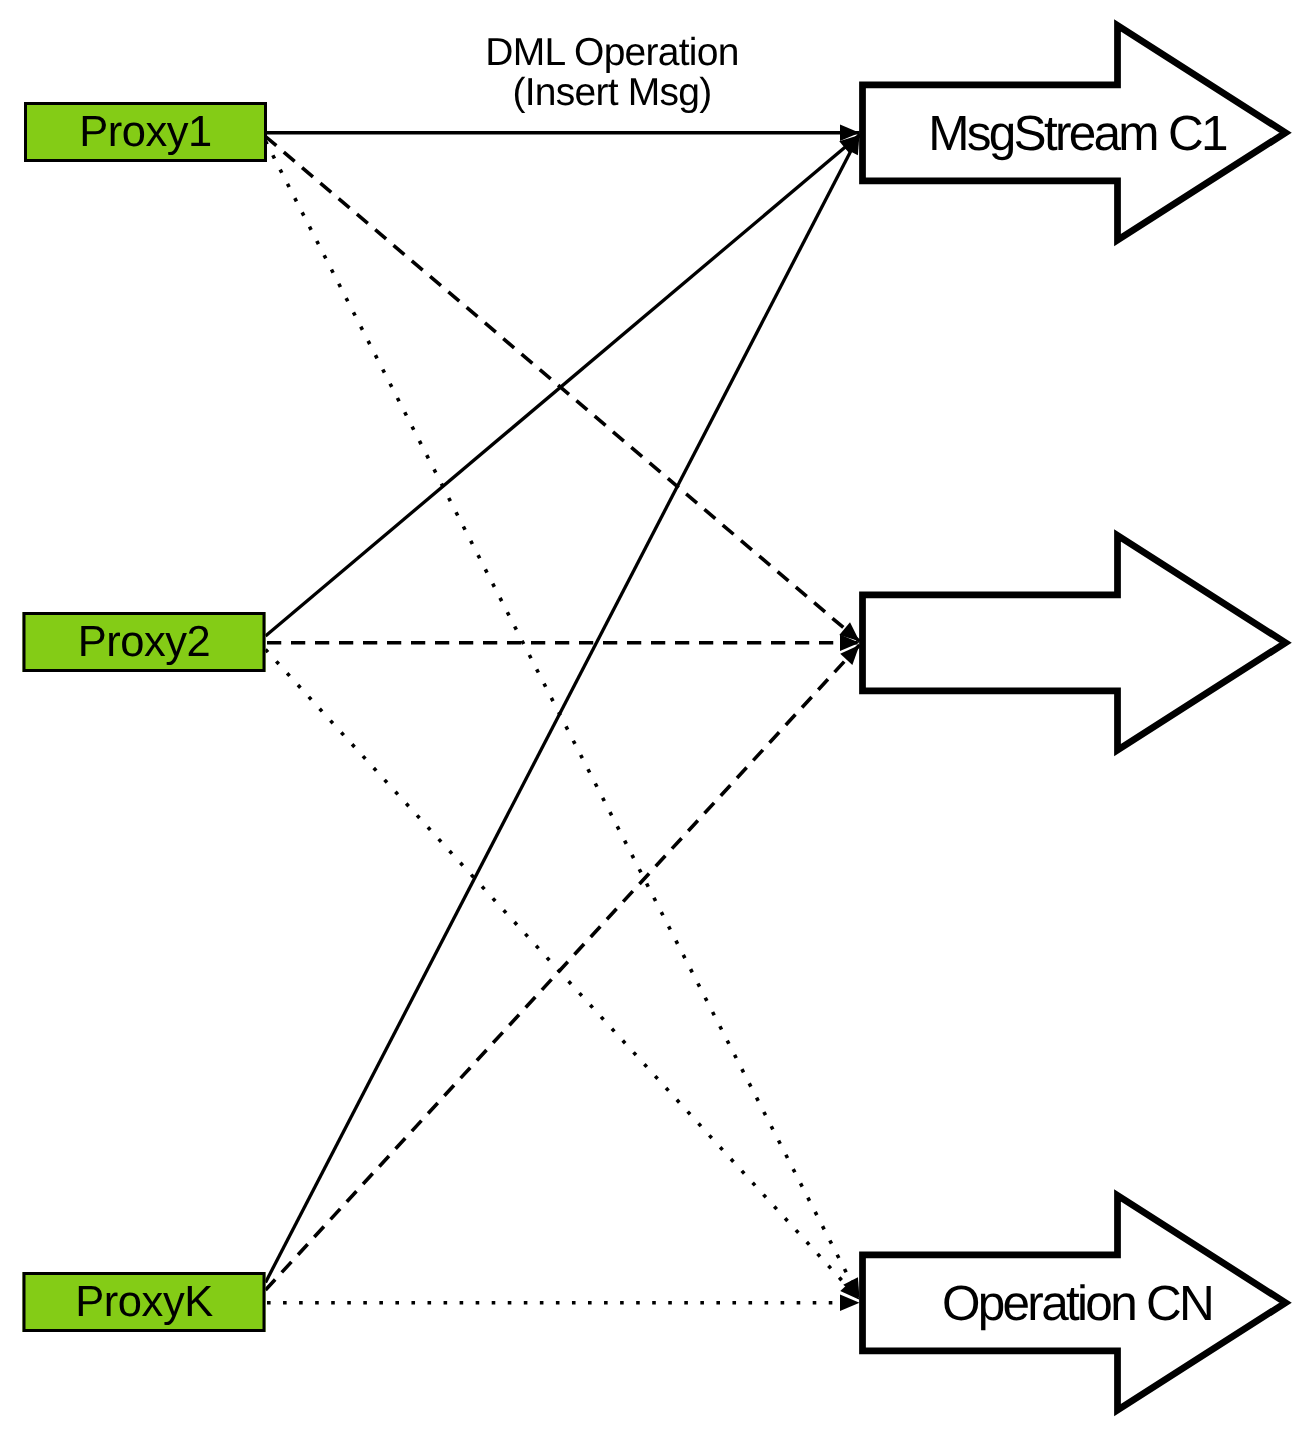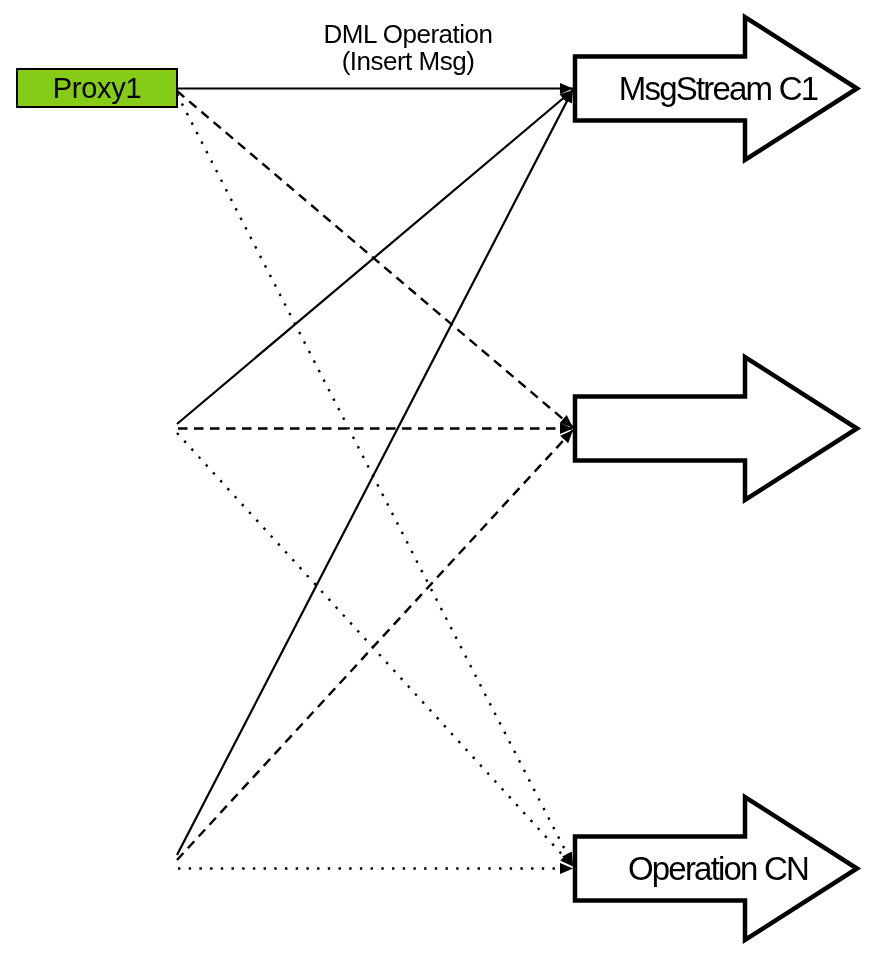--- a/index.html
+++ b/index.html
@@ -113,17 +113,23 @@
   </svg>
 
   <div class="annotation">
     <div>DML Operation</div>
     <div>(Insert Msg)</div>
   </div>
 
   <div class="proxy-box" id="proxy-box-1">
     <span>Proxy1</span>
   </div>
+  <div class="proxy-box" id="proxy-box-2">
+    <span>Proxy2</span>
+  </div>
+  <div class="proxy-box" id="proxy-box-k">
+    <span>ProxyK</span>
+  </div>
 
   <div class="stream-label" id="stream-label-c1">MsgStream C1</div>
   <div class="stream-label" id="stream-label-cn">Operation CN</div>
 
 </div>
 
 </body></html>

